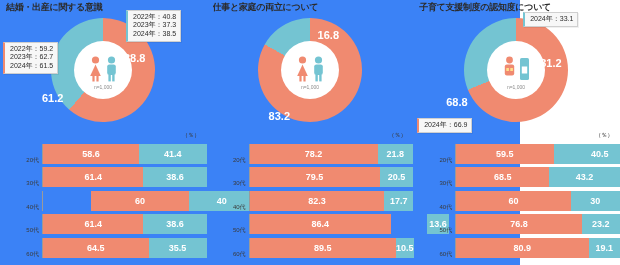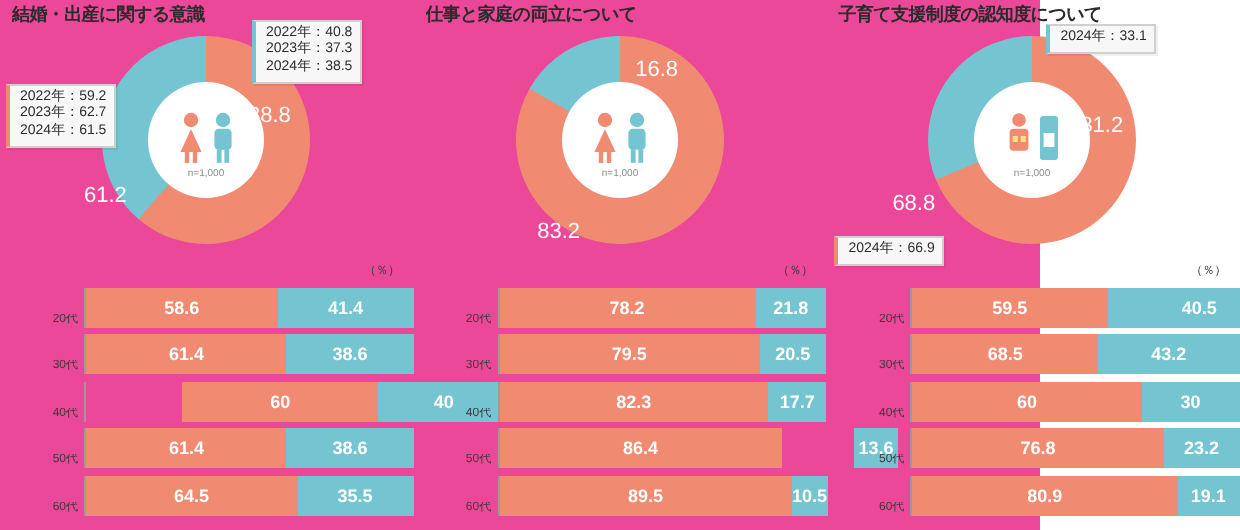--- a/index.html
+++ b/index.html
@@ -7,21 +7,21 @@
     margin: 0; padding: 0;
     width: 620px; height: 265px;
     background: #ffffff;
     font-family: "Liberation Sans", sans-serif;
     overflow: hidden;
   }
   .board {
     position: relative;
     width: 520px; height: 265px;
     display: flex;
-    background: #ec4899;
+    background: #3b82f6;
   }
   .panel {
     position: relative;
     width: 206.6px; height: 265px;
     flex: 0 0 206.6px;
   }
 
   
   .panel-title {
     position: absolute;
@@ -71,21 +71,21 @@
   }
   .hole-n {
     font-size: 5px;
     color: #8d8d8d;
     margin-top: 2px;
     white-space: nowrap;
   }
   .slice-label {
     position: absolute;
     font-size: 11px;
-    font-weight: normal;
+    font-weight: bold;
     color: #ffffff;
     white-space: nowrap;
   }
   .slice-label.coral { color: #ffffff; }
   .slice-label.teal { color: #ffffff; }
 
   
   .callout {
     position: absolute;
     background: #f7f7f7;

